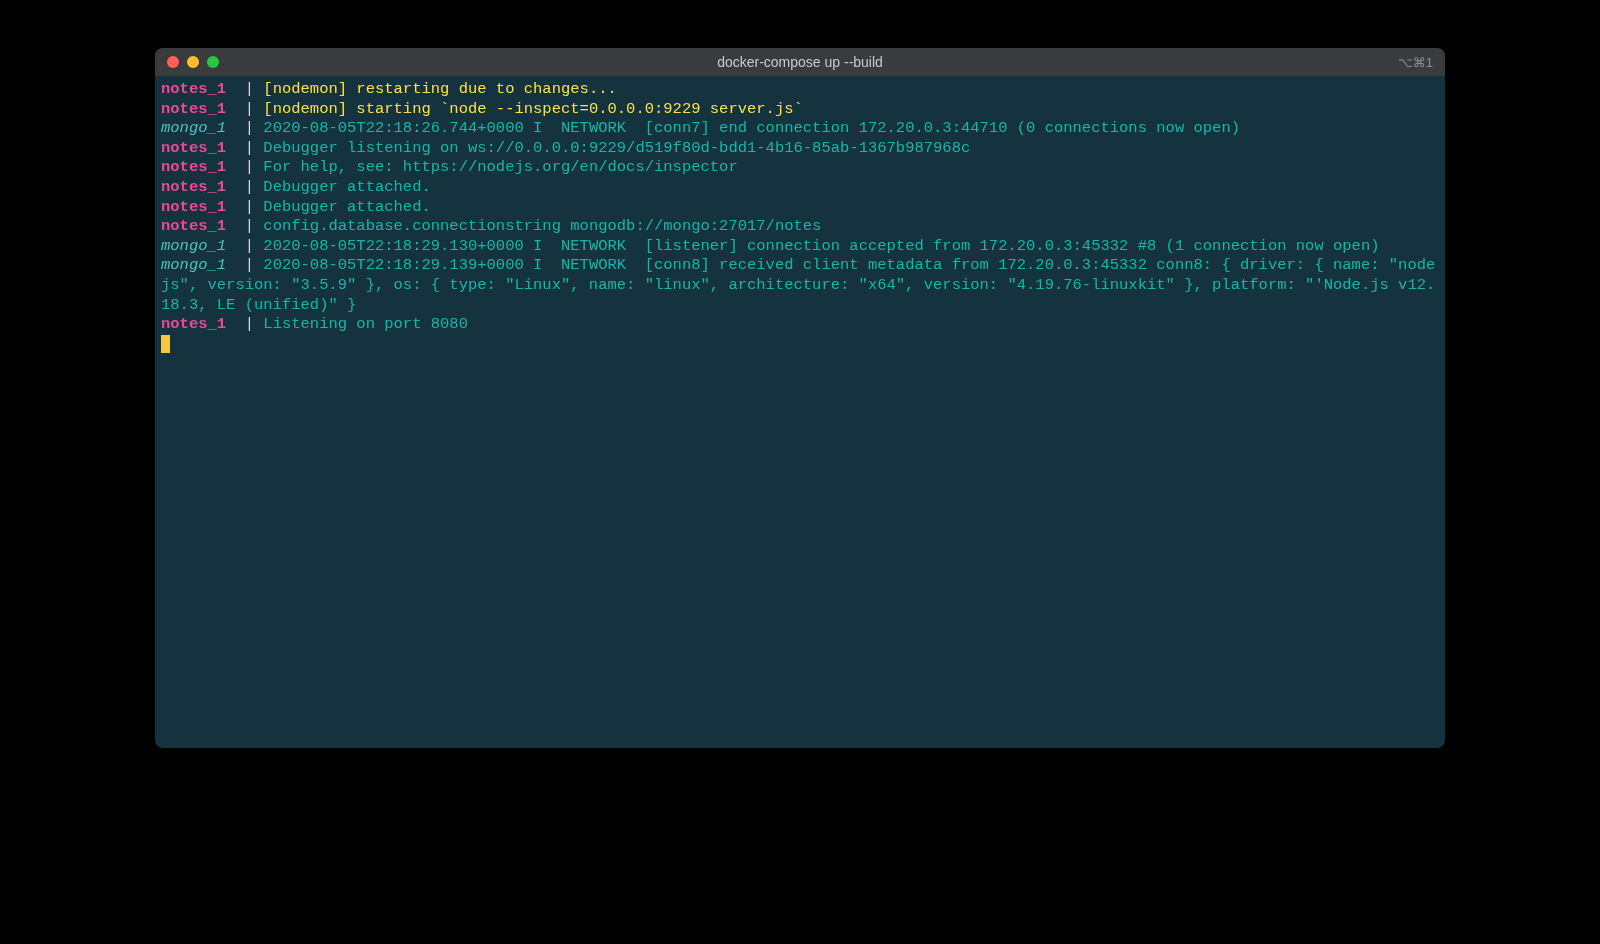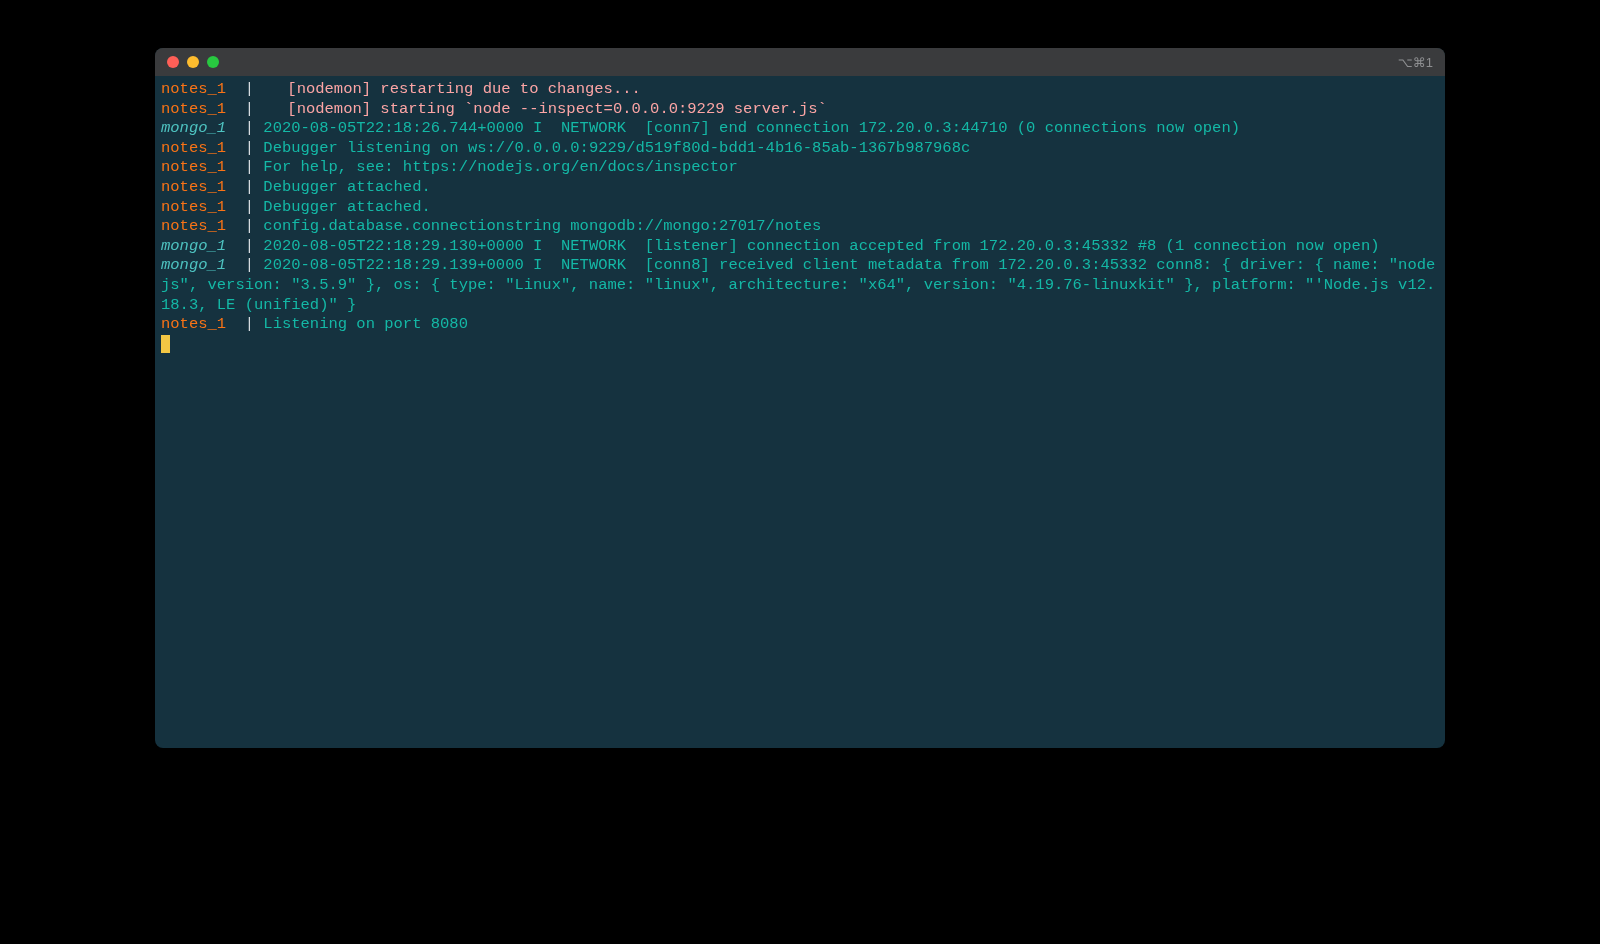--- a/index.html
+++ b/index.html
@@ -68,39 +68,40 @@
     }
     .terminal-body {
       flex: 1;
       padding: 4px 6px;
       color: #d6dce0;
       line-height: 19.6px;
       white-space: pre-wrap;
       word-break: break-all;
       overflow: hidden;
     }
-    .line .prefix-notes { color: #f97316; }
+    .line .prefix-notes { color: #ec4899; font-weight: bold; }
     .line .prefix-mongo { color: #4ec3c1; font-style: italic; }
     .line .pipe { color: #d6dce0; }
-    .msg-green { color: #fca5a5; margin-left: 24px; }
+    .msg-green { color: #fde047; }
     .msg-plain { color: #14b8a6; }
     .cursor {
       display: inline-block;
       width: 9px;
       height: 18px;
       background: #f2c744;
       vertical-align: text-bottom;
     }
   </style>
 </head>
 <body>
 
 <div class="window">
   <div class="titlebar">
     <div class="traffic-lights">
       <div class="traffic-light tl-close"></div>
       <div class="traffic-light tl-min"></div>
       <div class="traffic-light tl-max"></div>
     </div>
+    <div class="titlebar-title">docker-compose up --build</div>
     <div class="titlebar-right">⌥⌘1</div>
   </div>
   <div class="terminal-body" id="terminal-body"><div class="line"><span class="prefix-notes">notes_1 </span><span class="pipe"> | </span><span class="msg-green">[nodemon] restarting due to changes...</span></div><div class="line"><span class="prefix-notes">notes_1 </span><span class="pipe"> | </span><span class="msg-green">[nodemon] starting `node --inspect=0.0.0.0:9229 server.js`</span></div><div class="line"><span class="prefix-mongo">mongo_1 </span><span class="pipe"> | </span><span class="msg-plain">2020-08-05T22:18:26.744+0000 I  NETWORK  [conn7] end connection 172.20.0.3:44710 (0 connections now open)</span></div><div class="line"><span class="prefix-notes">notes_1 </span><span class="pipe"> | </span><span class="msg-plain">Debugger listening on ws://0.0.0.0:9229/d519f80d-bdd1-4b16-85ab-1367b987968c</span></div><div class="line"><span class="prefix-notes">notes_1 </span><span class="pipe"> | </span><span class="msg-plain">For help, see: https://nodejs.org/en/docs/inspector</span></div><div class="line"><span class="prefix-notes">notes_1 </span><span class="pipe"> | </span><span class="msg-plain">Debugger attached.</span></div><div class="line"><span class="prefix-notes">notes_1 </span><span class="pipe"> | </span><span class="msg-plain">Debugger attached.</span></div><div class="line"><span class="prefix-notes">notes_1 </span><span class="pipe"> | </span><span class="msg-plain">config.database.connectionstring mongodb://mongo:27017/notes</span></div><div class="line"><span class="prefix-mongo">mongo_1 </span><span class="pipe"> | </span><span class="msg-plain">2020-08-05T22:18:29.130+0000 I  NETWORK  [listener] connection accepted from 172.20.0.3:45332 #8 (1 connection now open)</span></div><div class="line"><span class="prefix-mongo">mongo_1 </span><span class="pipe"> | </span><span class="msg-plain">2020-08-05T22:18:29.139+0000 I  NETWORK  [conn8] received client metadata from 172.20.0.3:45332 conn8: { driver: { name: "nodejs", version: "3.5.9" }, os: { type: "Linux", name: "linux", architecture: "x64", version: "4.19.76-linuxkit" }, platform: "'Node.js v12.18.3, LE (unified)" }</span></div><div class="line"><span class="prefix-notes">notes_1 </span><span class="pipe"> | </span><span class="msg-plain">Listening on port 8080</span></div><div class="line"><span class="cursor"></span></div></div>
 </div>
 
 </body></html>

